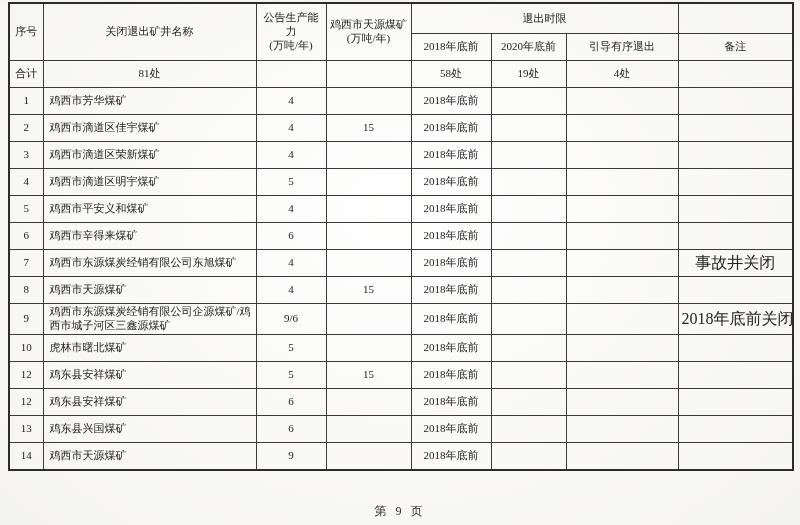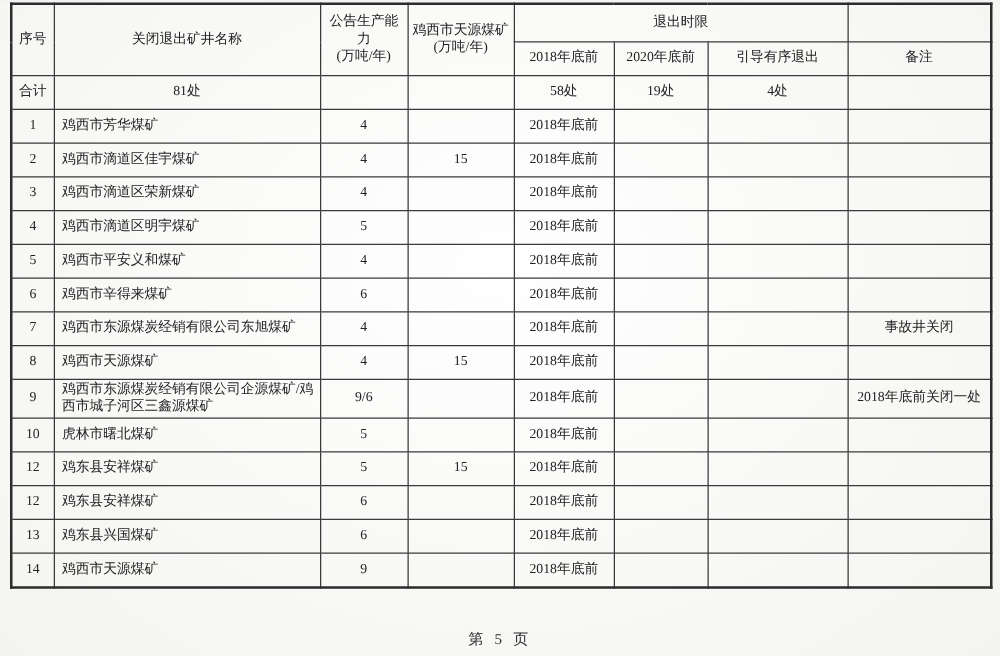--- a/index.html
+++ b/index.html
@@ -55,21 +55,21 @@
     white-space:pre-line;
   }
   tr.hrow-a th{height:27px;}
   tr.hrow-b th{height:24px;}
   td.name-cell{
     text-align:left;
     padding-left:6px;
     font-family:Liberation Serif, serif;
   }
   tr.summary-row td{height:24px;}
-  td.remark-cell{font-size:11px;white-space:nowrap;}
+  td.remark-cell{font-size:16px;white-space:nowrap;}
   .footer{
     position:absolute;
     left:0;right:0;
     bottom:7px;
     text-align:center;
     font-size:12px;
     letter-spacing:3px;
     color:#2a2a2a;
   }
   
@@ -272,15 +272,15 @@
           <td></td>
           <td>2018年底前</td>
           <td></td>
           <td></td>
           <td class="remark-cell"></td>
         </tr>
 
     </tbody>
   </table>
 
-  <div class="footer">第 5 页</div>
+  <div class="footer">第 9 页</div>
 
 </div>
 
 </body></html>

